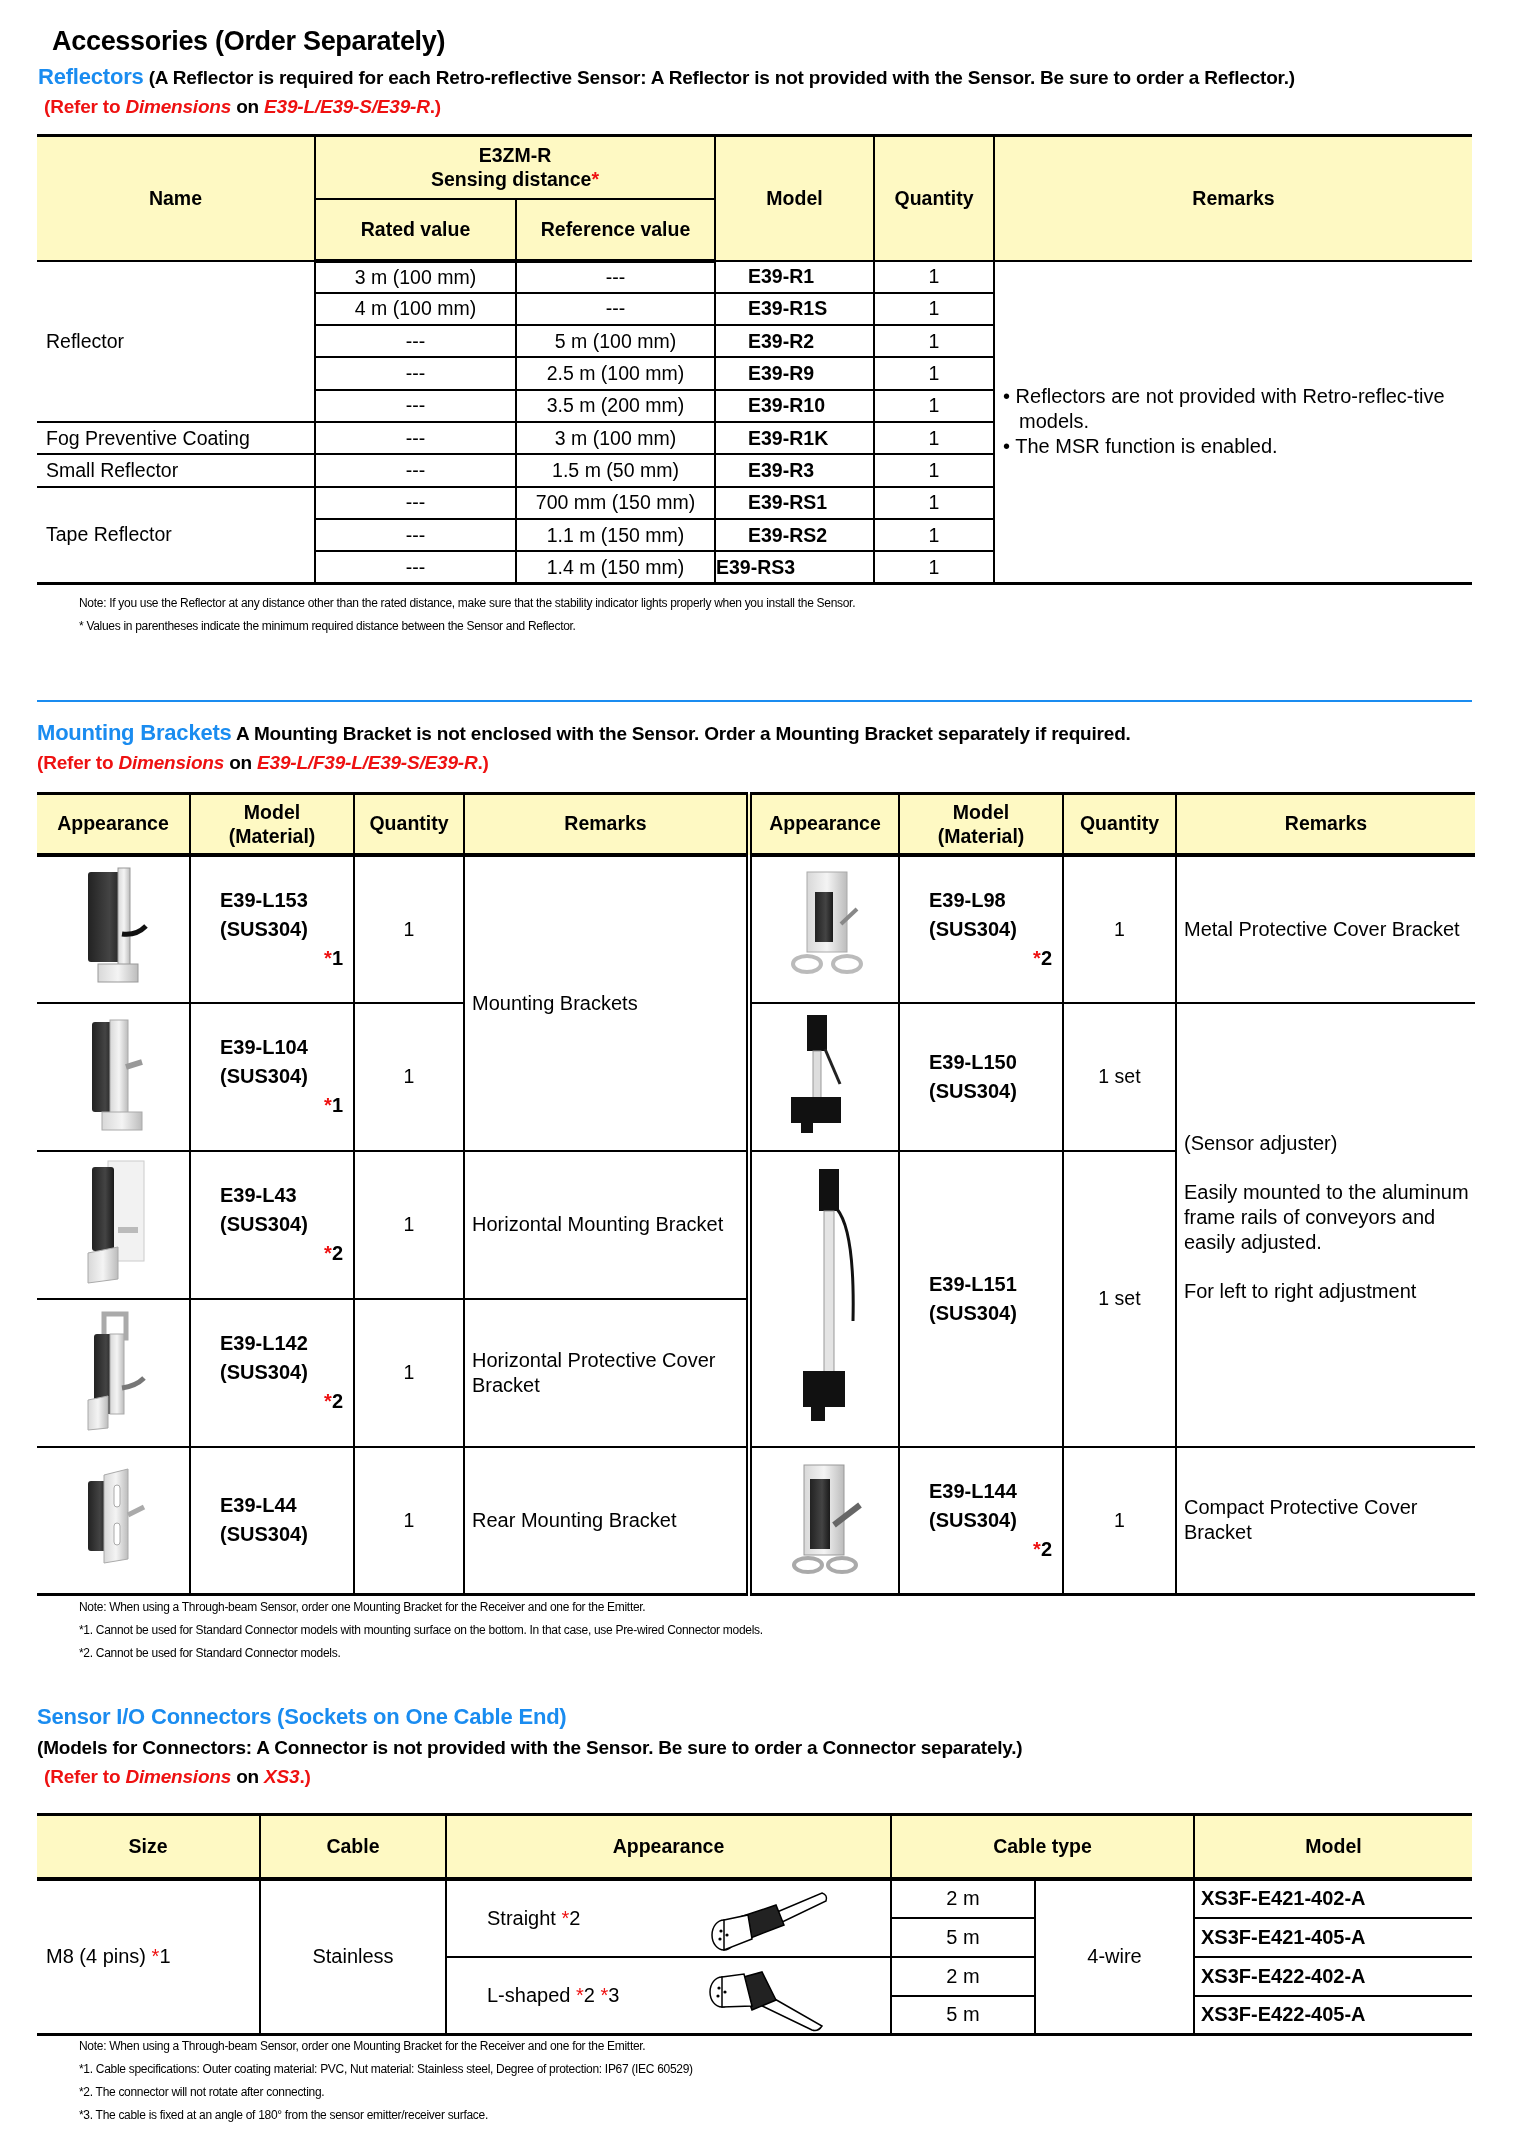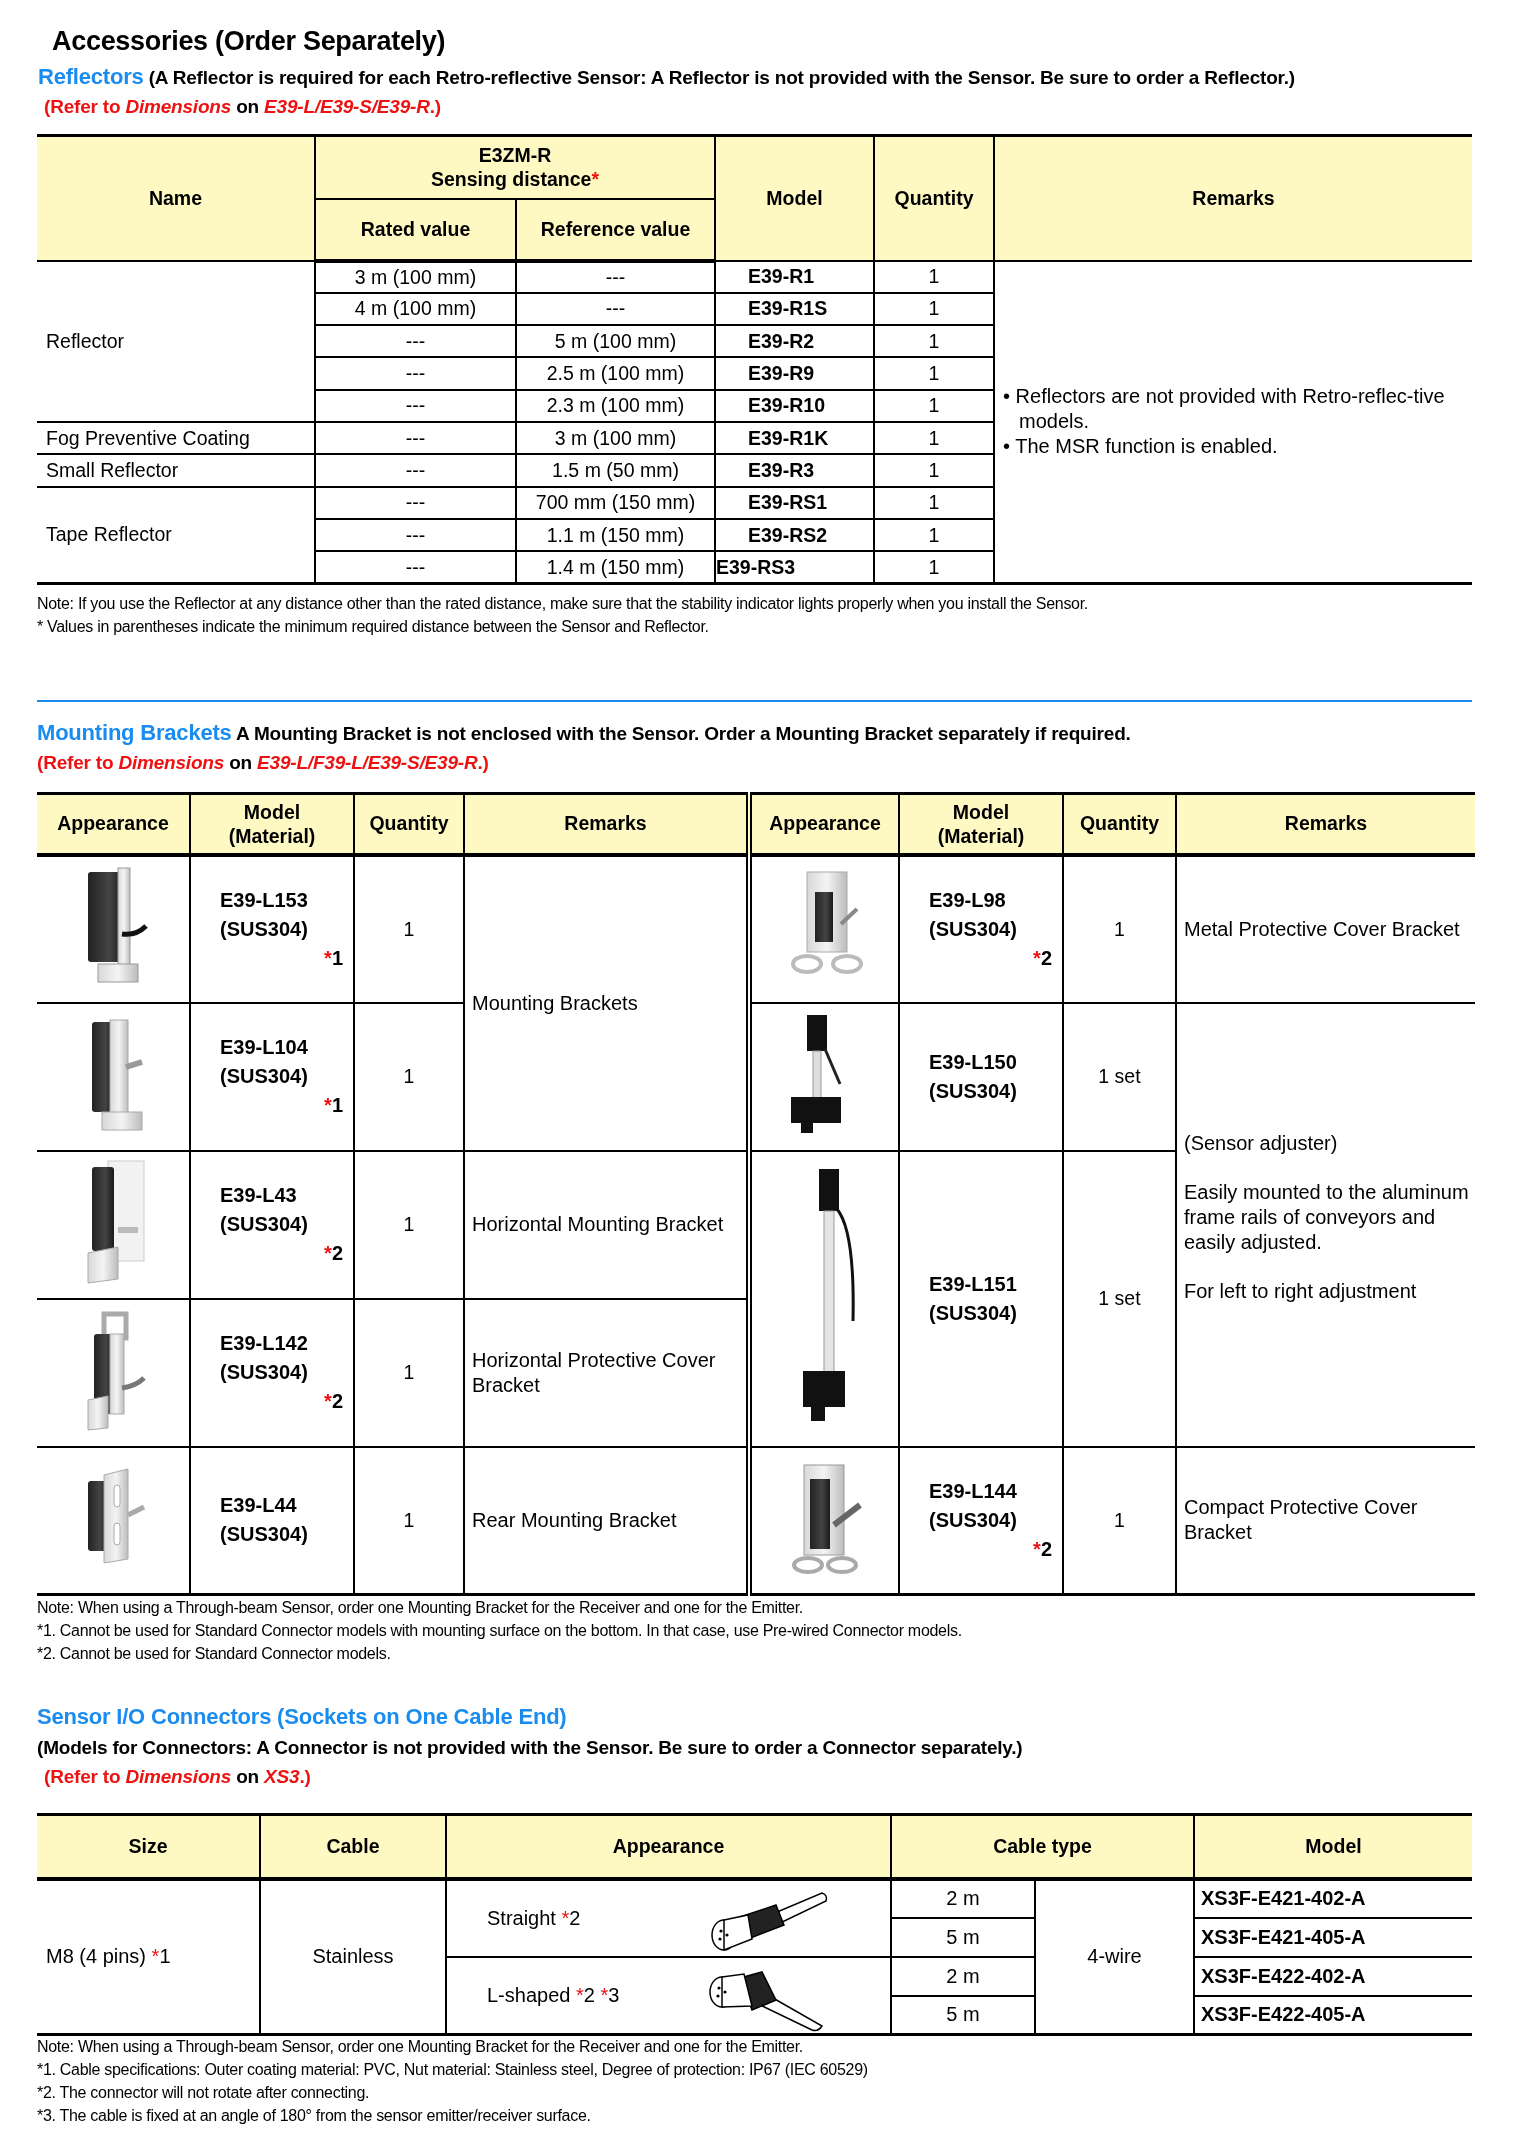--- a/index.html
+++ b/index.html
@@ -4,21 +4,21 @@
 <style>
   * { box-sizing: border-box; margin: 0; padding: 0; }
   html, body { width: 1516px; height: 2148px; background: #fff; overflow: hidden; }
   body { font-family: "Liberation Sans", sans-serif; color: #000; position: relative; }
   .abs { position: absolute; }
   .h1 { font-size: 27px; font-weight: bold; letter-spacing: -0.3px; }
   .sub { font-size: 19px; font-weight: bold; white-space: nowrap; letter-spacing: -0.2px; }
   .blue { color: #1a8cf0; }
   .red { color: #ee1111; }
   .ital { font-style: italic; }
-  .note { font-size: 16px; line-height: 23px; white-space: nowrap; letter-spacing: -0.3px; }
+  .note { font-size: 12px; line-height: 23px; white-space: nowrap; letter-spacing: -0.3px; margin-left: 42px; }
   table { border-collapse: collapse; position: absolute; table-layout: fixed; }
   td, th { font-size: 19.5px; vertical-align: middle; }
   th { background: #fef9c3; font-weight: bold; text-align: center; }
   .c { text-align: center; }
   .b { font-weight: bold; }
   .pad { padding-left: 9px; }
   .star { color: #ee1111; }
   
   #t1 { left: 37px; top: 134px; width: 1435px; border-top: 3px solid #000; border-bottom: 3px solid #000; }
   #t1 th, #t1 td { border: 2px solid #000; }
@@ -118,21 +118,21 @@
       <td class="c">1</td>
     </tr>
     <tr>
       <td class="c">---</td>
       <td class="c">2.5 m (100 mm)</td>
       <td class="b" style="padding-left:32px">E39-R9</td>
       <td class="c">1</td>
     </tr>
     <tr>
       <td class="c">---</td>
-      <td class="c">2.3 m (100 mm)</td>
+      <td class="c">3.5 m (200 mm)</td>
       <td class="b" style="padding-left:32px">E39-R10</td>
       <td class="c">1</td>
     </tr>
     <tr>
       <td class="fl pad">Fog Preventive Coating</td>
       <td class="c">---</td>
       <td class="c">3 m (100 mm)</td>
       <td class="b" style="padding-left:32px">E39-R1K</td>
       <td class="c">1</td>
     </tr>

